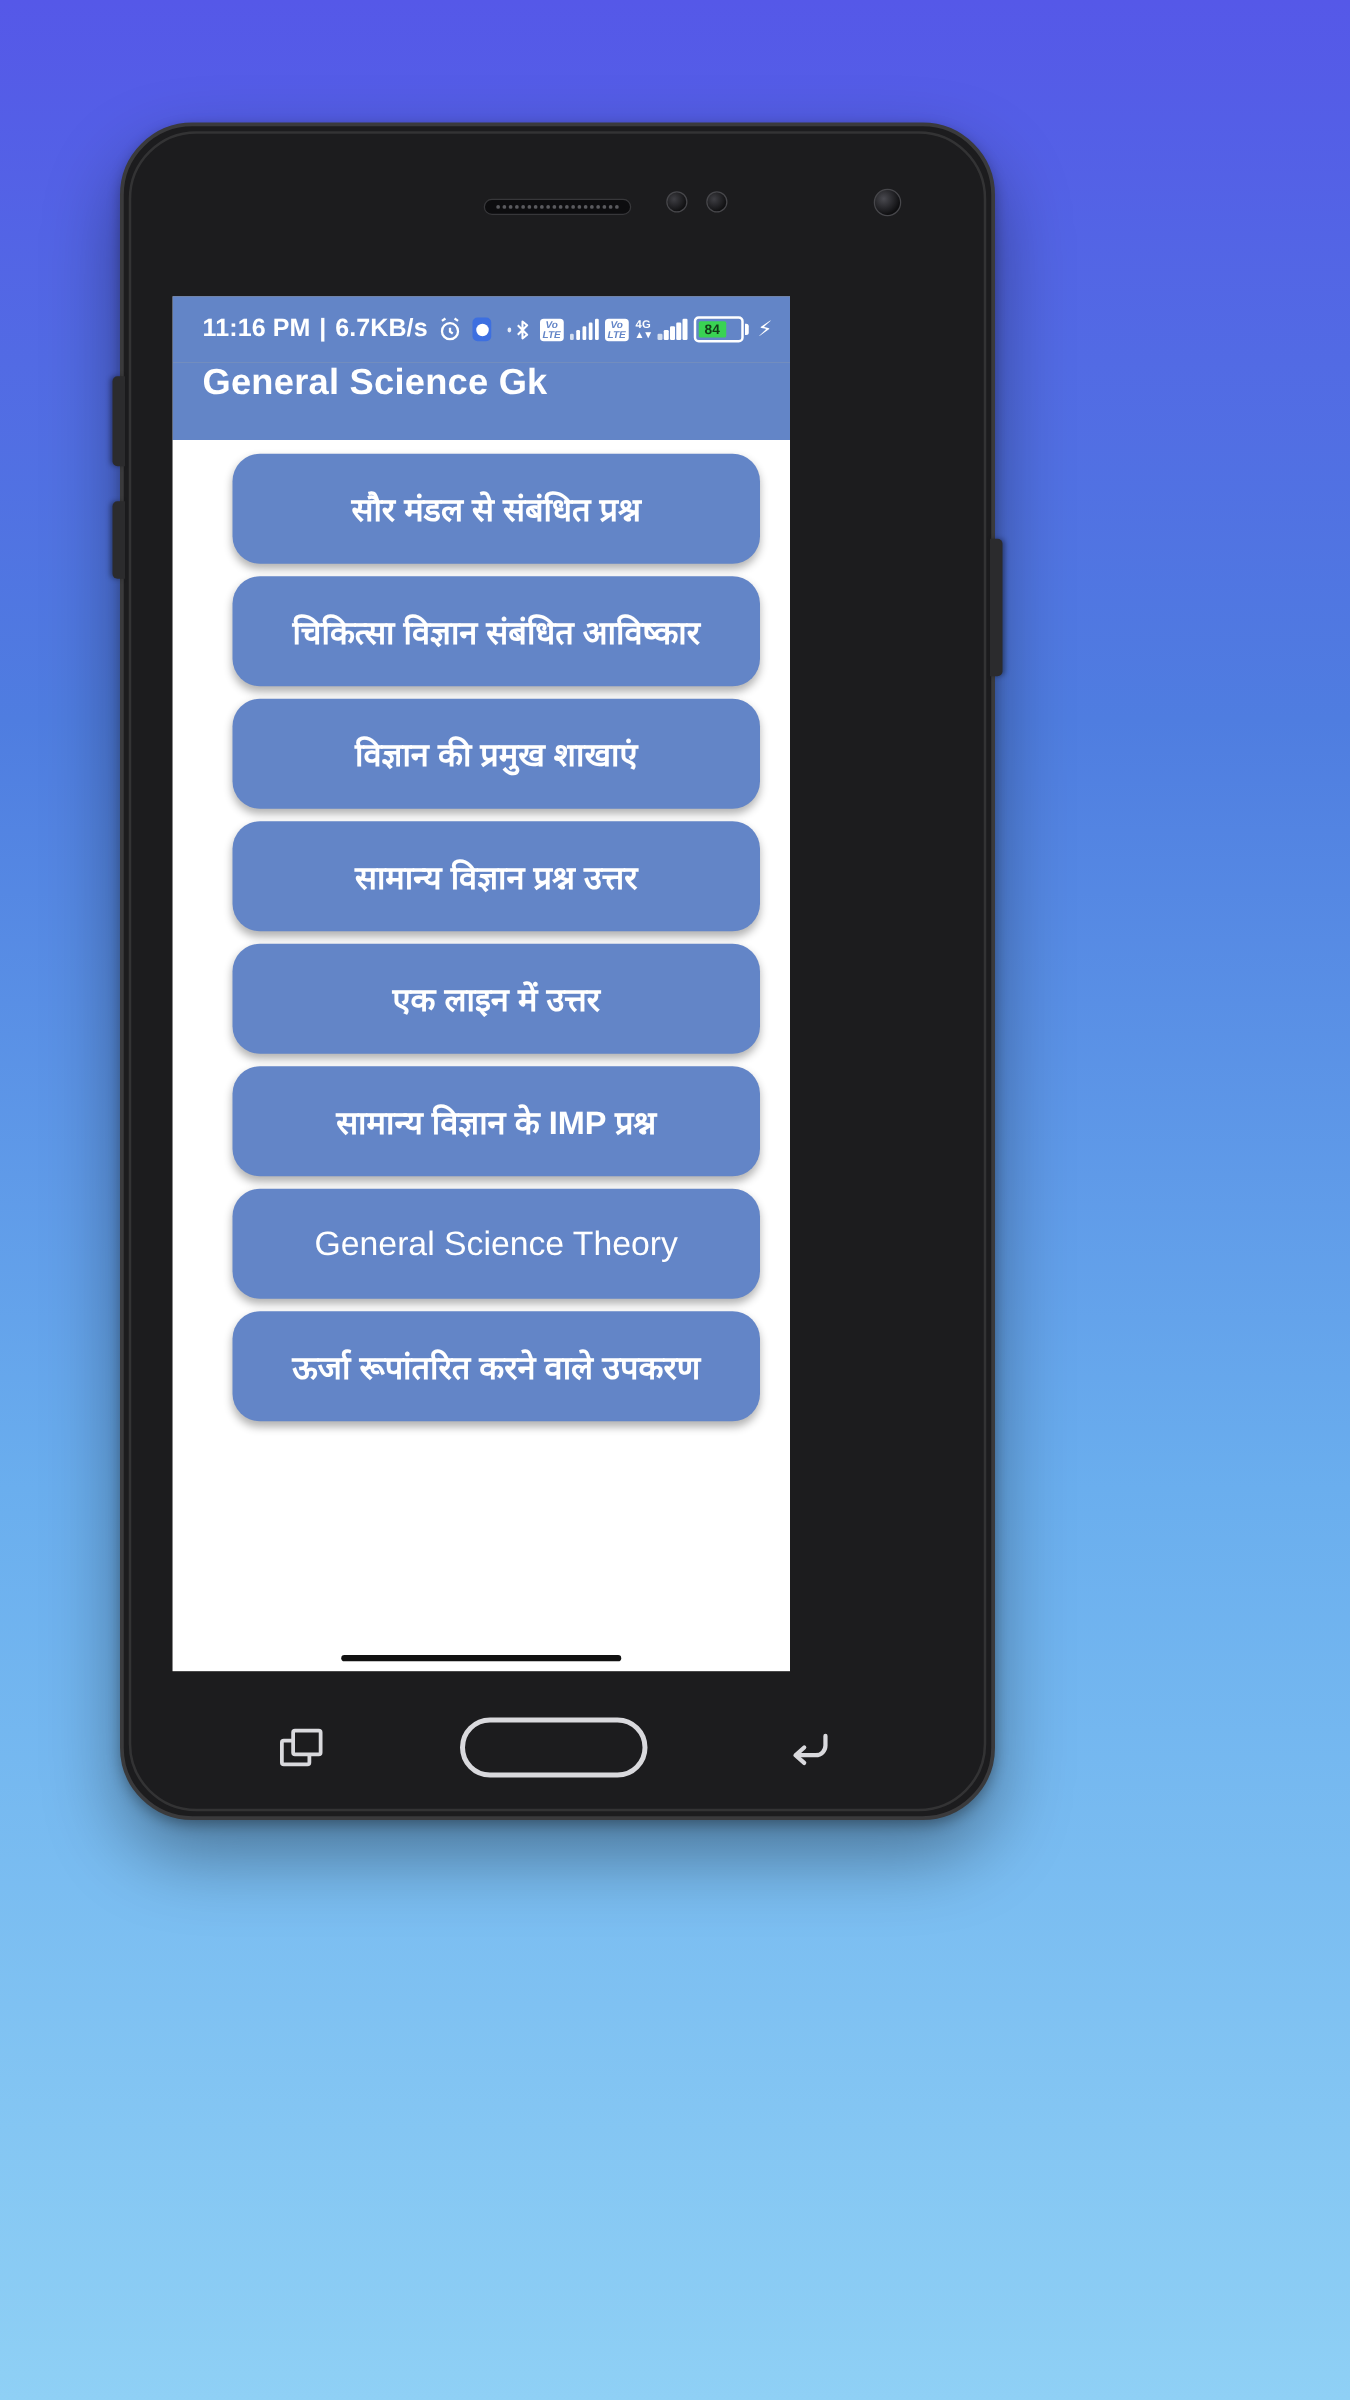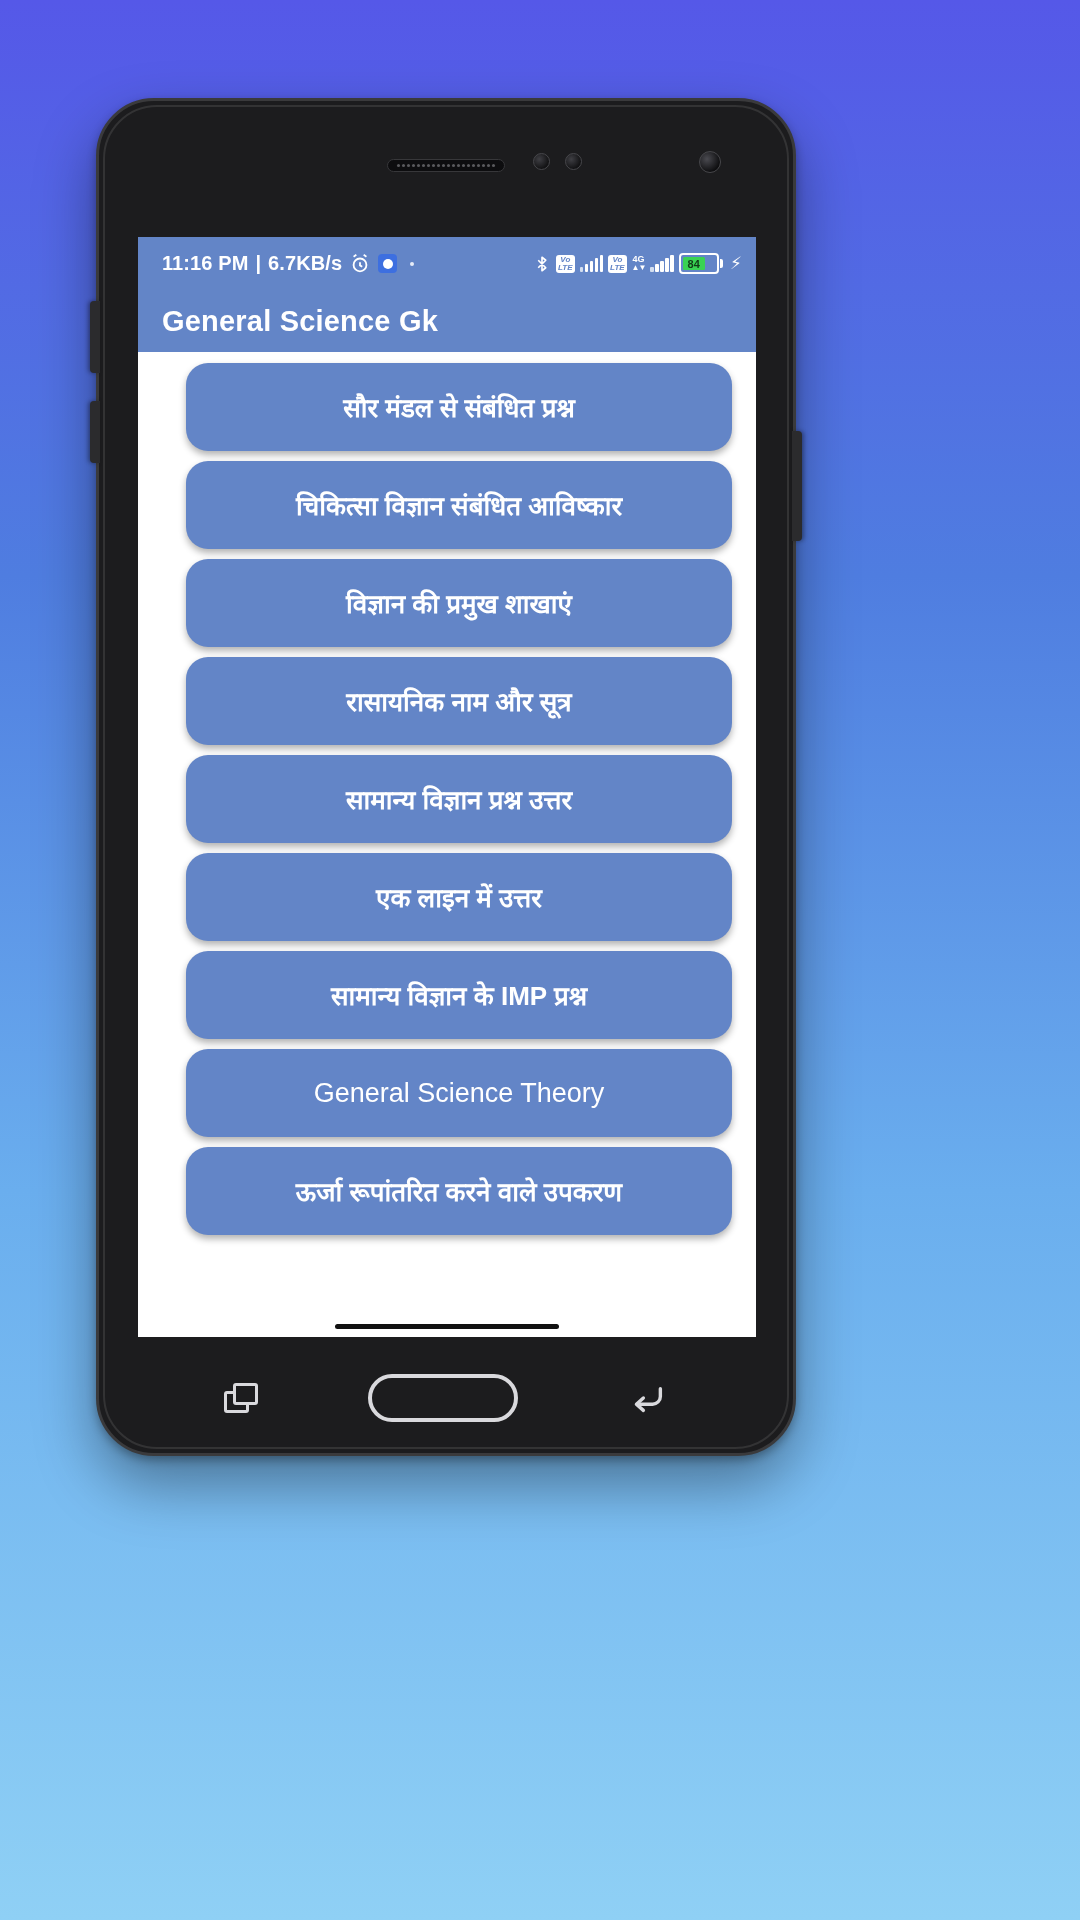--- a/index.html
+++ b/index.html
@@ -67,21 +67,21 @@
   }
   .cam.c1{ left:434px; }
   .cam.c2{ left:466px; }
   .cam.c3{ left:600px; width:22px; height:22px; top:50px;
     background:radial-gradient(circle at 35% 35%, #4a4a50, #0e0e10 72%); }
 
   
   #screen{
     position:absolute;
     left:39px; top:136px;
-    width:618px; height:1100px;
+    width:494px; height:1100px;
     background:#a3a3a3;
     overflow:hidden;
   }
 
   
   #statusbar{
     height:53px;
     background:#6385c7;
     display:flex; align-items:center;
     padding:0 14px 0 24px;
@@ -129,21 +129,21 @@
     height:100%; width:68%; background:#39d353; border-radius:1.5px;
     display:flex; align-items:center; justify-content:center;
   }
   .battery .pct{ font-size:11px; font-weight:bold; color:#123b18; }
   .battery .cap{ width:3px;height:9px;background:#fff;border-radius:0 2px 2px 0; margin-left:1px;}
   .bolt{ font-size:17px; margin-left:2px; }
 
   
   #appbar{
     height:62px; background:#6385c7;
-    display:flex; align-items:center;
+    display:flex; 
     padding:0 24px;
   }
   #app-title{
     color:#fff; font-size:29px; font-weight:bold; letter-spacing:.2px;
   }
 
   
   #list{
     position:absolute; top:115px; left:0; right:0; bottom:0;
     background:#fff;
@@ -296,23 +296,20 @@
       <div class="btn-wrap">
         <div class="list-btn">सौर मंडल से संबंधित प्रश्न</div>
       </div>
       <div class="btn-wrap">
         <div class="list-btn">चिकित्सा विज्ञान संबंधित आविष्कार</div>
       </div>
       <div class="btn-wrap">
         <div class="list-btn">विज्ञान की प्रमुख शाखाएं</div>
       </div>
       <div class="btn-wrap">
-        <div class="list-btn">रासायनिक नाम और सूत्र</div>
-      </div>
-      <div class="btn-wrap">
         <div class="list-btn">सामान्य विज्ञान प्रश्न उत्तर</div>
       </div>
       <div class="btn-wrap">
         <div class="list-btn">एक लाइन में उत्तर</div>
       </div>
       <div class="btn-wrap">
         <div class="list-btn">सामान्य विज्ञान के IMP प्रश्न</div>
       </div>
       <div class="btn-wrap">
         <div class="list-btn latin">General Science Theory</div>

